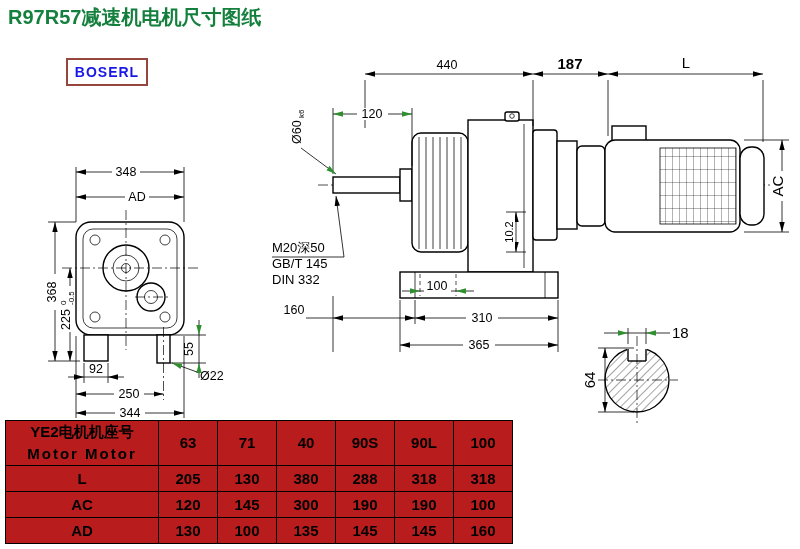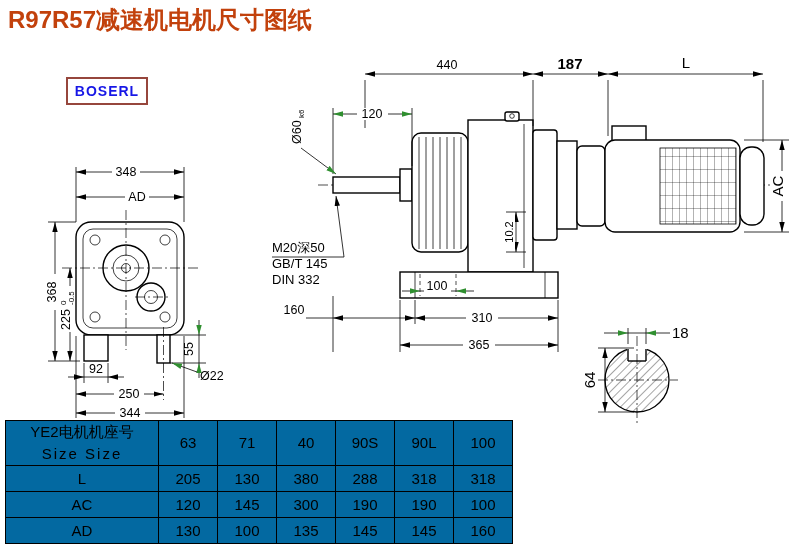--- a/index.html
+++ b/index.html
@@ -1,24 +1,24 @@
 <!DOCTYPE html>
 <html><head>
 <meta charset="utf-8">
 <style>
   html,body{margin:0;padding:0;background:#fff;}
   .canvas{position:relative;width:800px;height:549px;background:#fff;overflow:hidden;
           font-family:"Liberation Sans",sans-serif;}
   .canvas > svg{position:absolute;left:0;top:0;}
-  .title{position:absolute;left:8px;top:4px;font-size:24px;font-weight:bold;color:#c2410c;}
+  .title{position:absolute;left:8px;top:4px;font-size:20px;font-weight:bold;color:#15803d;}
   .logo{position:absolute;left:66px;top:58px;width:78px;height:24px;border:2px solid #96463c;
-        display:flex;align-items:center;justify-content:center;margin-top:19px;}
+        display:flex;align-items:center;justify-content:center;}
   .logo span{color:#1717e6;font-weight:bold;font-size:14px;letter-spacing:1px;}
-  table.spec{position:absolute;left:5px;top:420px;border-collapse:collapse;background:#0369a1;
-             table-layout:fixed;}
+  table.spec{position:absolute;left:5px;top:420px;border-collapse:collapse;background:#b91c1c;
+             table-layout:fixed;font-weight:bold;}
   table.spec td{border:1px solid #000;text-align:center;font-size:15px;color:#000;
                 padding:0;height:25px;width:58px;}
   table.spec td.hd{width:152px;line-height:1.45;}
   table.spec td.hd .en{letter-spacing:2px;}
   
   .part{fill:#fff;stroke:#000;stroke-width:1.4;}
   .thin{stroke:#000;stroke-width:.75;fill:none;}
   .ol{stroke:#000;stroke-width:1.4;fill:none;}
   .dimln{stroke:#000;stroke-width:.8;fill:none;}
   .cl{stroke:#000;stroke-width:.7;fill:none;stroke-dasharray:10 3 2 3;}
@@ -293,21 +293,21 @@
 
 <div class="logo">
   <span>BOSERL</span>
 </div>
 
 <table class="spec">
   <tbody>
         <tr>
     <td class="hd">
       <div>YE2电机机座号</div>
-      <div class="en">Size Size</div>
+      <div class="en">Motor Motor</div>
     </td>
     <td>63</td>
     <td>71</td>
     <td>40</td>
     <td>90S</td>
     <td>90L</td>
     <td>100</td>
   </tr>
   <tr>
     <td>L</td>

